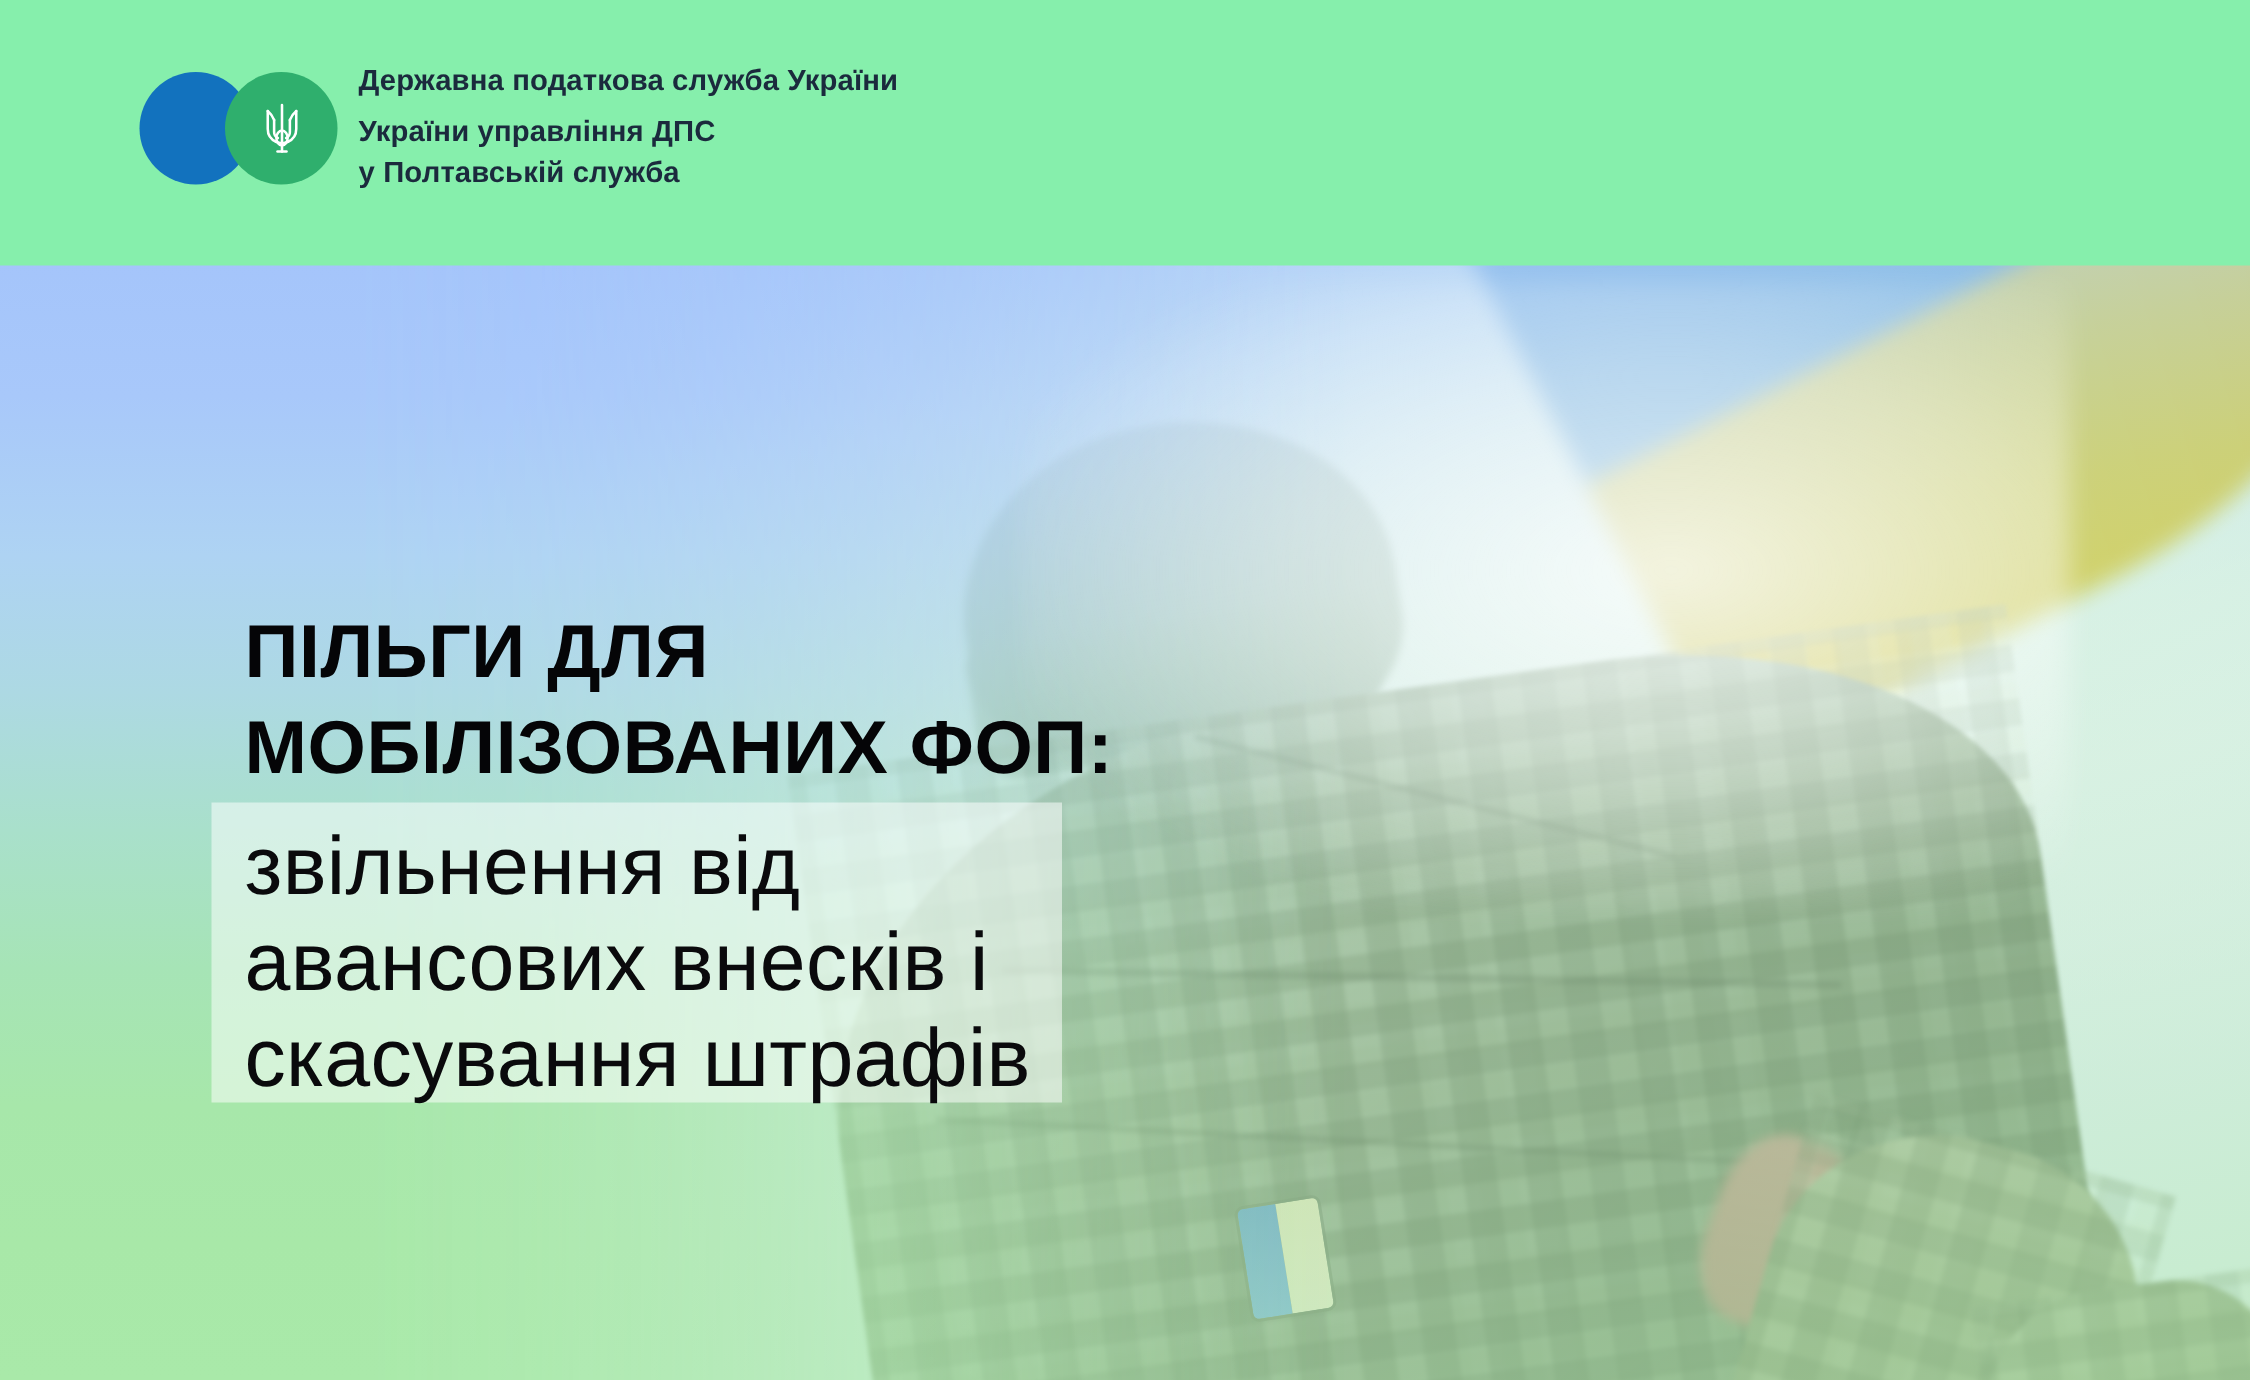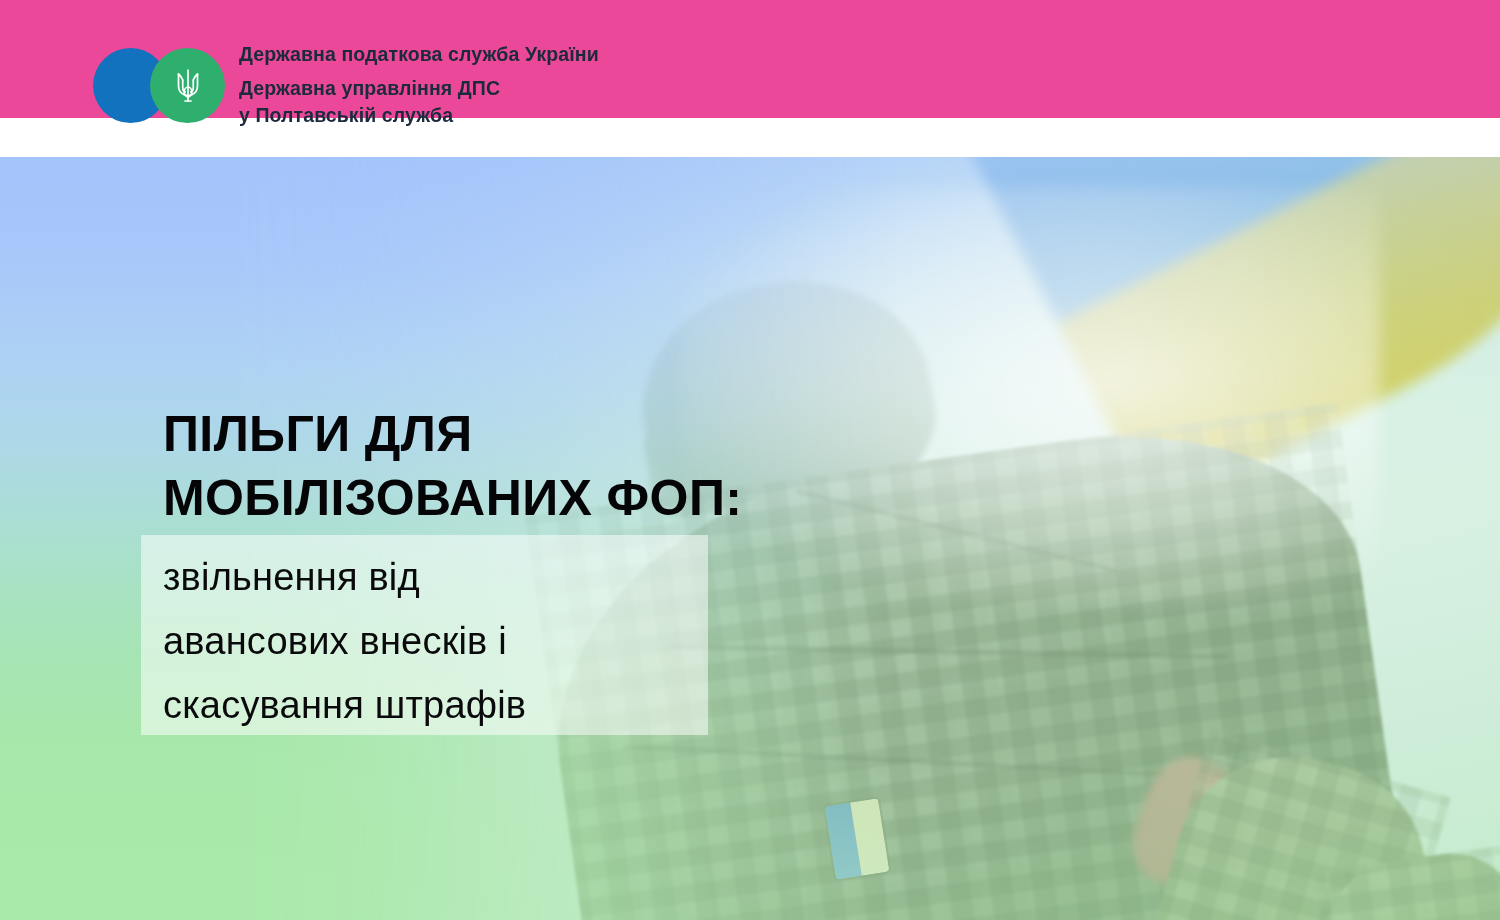--- a/index.html
+++ b/index.html
@@ -19,22 +19,22 @@
     overflow: hidden;
     background: #ffffff;
   }
 
   
   .header-bar {
     position: absolute;
     left: 0;
     top: 0;
     width: 1500px;
-    height: 118px;
-    background: #ec4899;
+    height: 177px;
+    background: #86efac;
     z-index: 40;
     display: flex;
     align-items: center;
   }
 
   .logo-block {
     position: absolute;
     left: 93px;
     top: 41px;
     width: 134px;
@@ -388,21 +388,21 @@
     z-index: 28;
     background: rgba(255,255,255,0.52);
   }
 
   .subtext {
     position: absolute;
     left: 163px;
     top: 388px;
     width: 560px;
     z-index: 30;
-    font-size: 38px;
+    font-size: 55px;
     font-weight: normal;
     line-height: 64px;
     color: #0a0a0c;
     letter-spacing: 0.2px;
     white-space: pre-line;
   }
 </style>
 </head>
 <body>
 
@@ -425,21 +425,21 @@
             <path d="M22 57 Q30 61 38 57"></path>
             <ellipse cx="30" cy="52" rx="7.5" ry="10"></ellipse>
             <path d="M24 70 L36 70"></path>
           </g>
         </svg>
       </div>
     </div>
 
     <div class="org-text">
       <div class="org-line-1">Державна податкова служба України</div>
-      <div class="org-line-2">Державна управління ДПС</div>
+      <div class="org-line-2">України управління ДПС</div>
       <div class="org-line-3">у Полтавській служба</div>
     </div>
 
   </div>
 
   <div class="hero">
 
     <div class="photo">
 
       <div class="sky-wash"></div>

